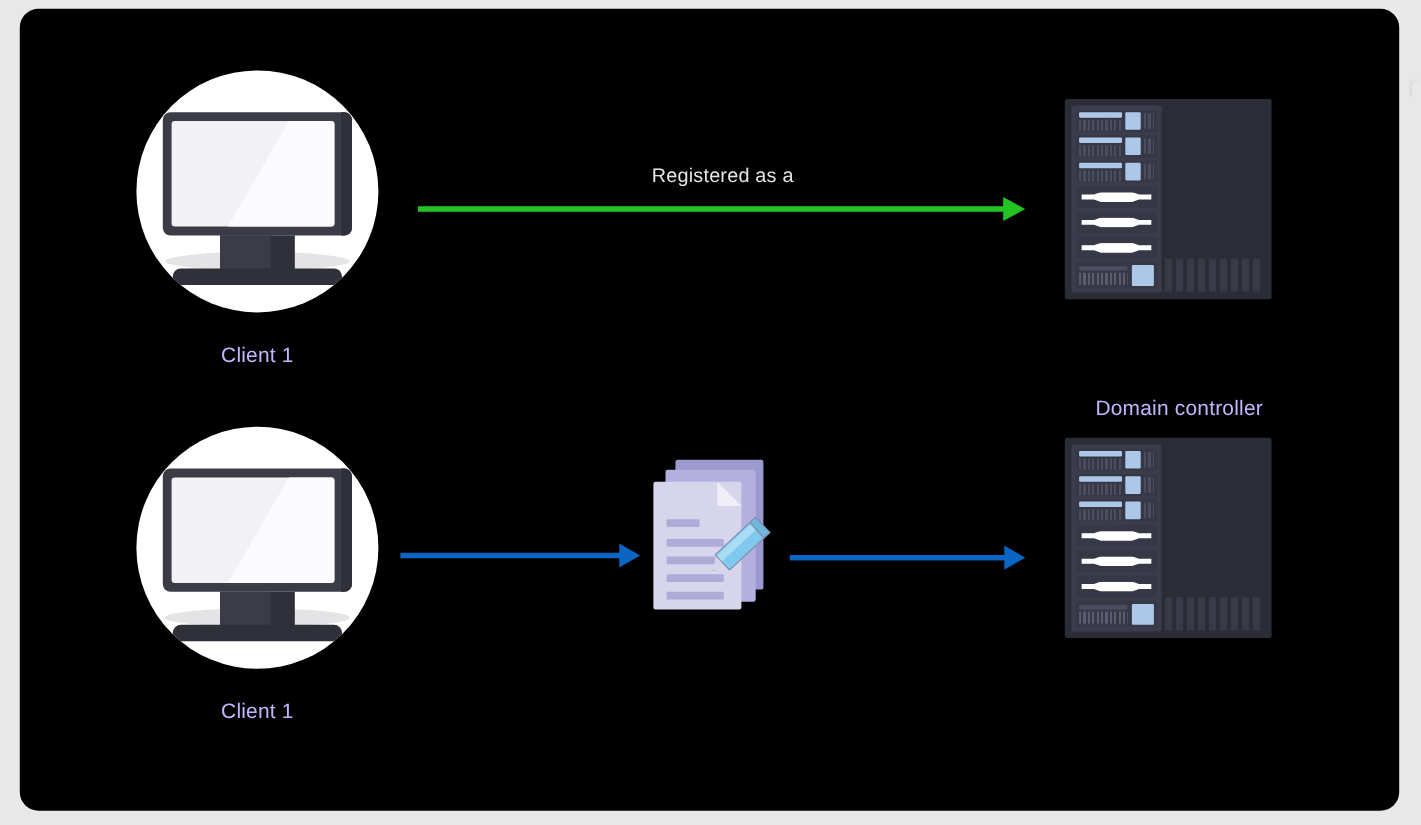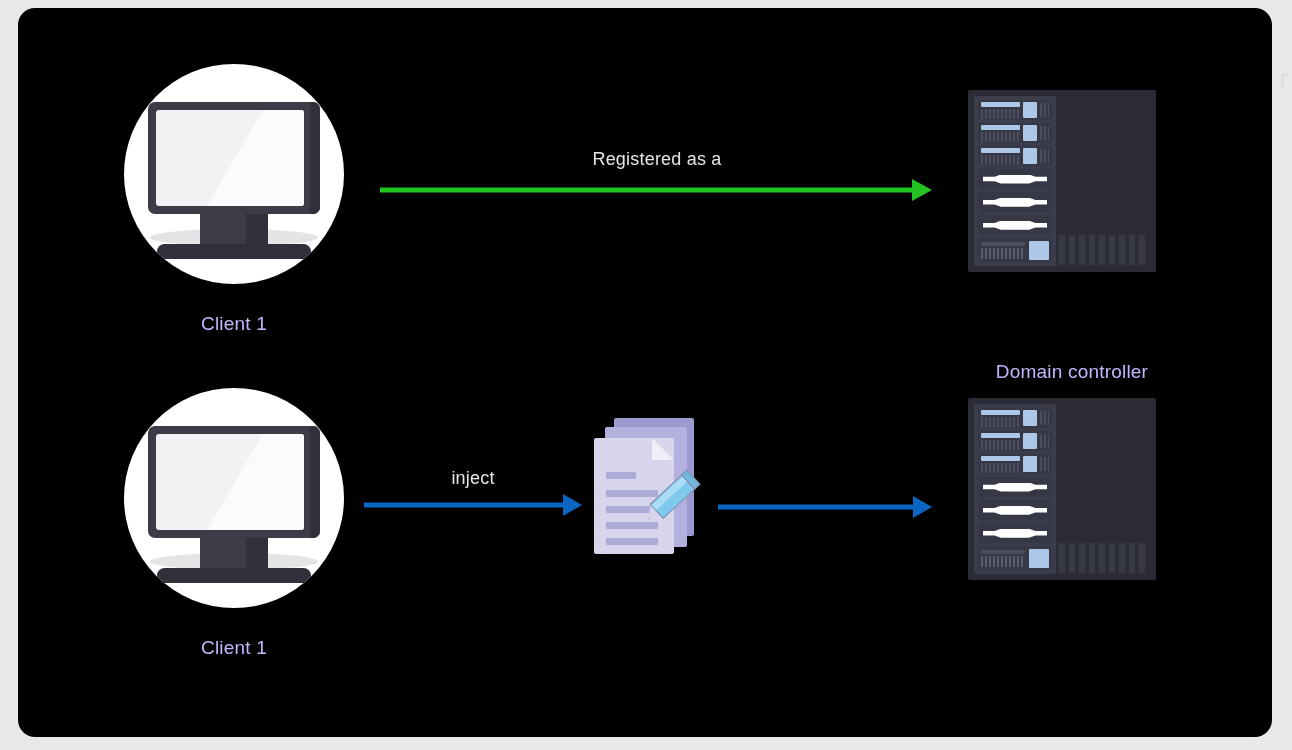--- a/index.html
+++ b/index.html
@@ -334,21 +334,20 @@
           </div>
         </div>
         <div class="mon-neck">
           <div class="mon-neck-hi"></div>
         </div>
         <div class="mon-base"></div>
       </div>
     </div>
     <div class="caption" style="left:106px; top:629px; width:220px;">Client 1</div>
 
-    <div class="arrow-label" style="left:350px; top:460px; width:210px;">inject</div>
     <div class="arrow" style="left:346px; top:486px; width:218px; height:22px;">
       <div class="arrow-line" style="width:206px; background:#0b65c2;"></div>
       <div class="arrow-head" style="border-left:19px solid #0b65c2;"></div>
     </div>
 
     <div class="node" style="left:574px; top:410px;">
       <div class="docs">
         <div class="doc-back2"></div>
         <div class="doc-back1"></div>
         <div class="doc-front">

